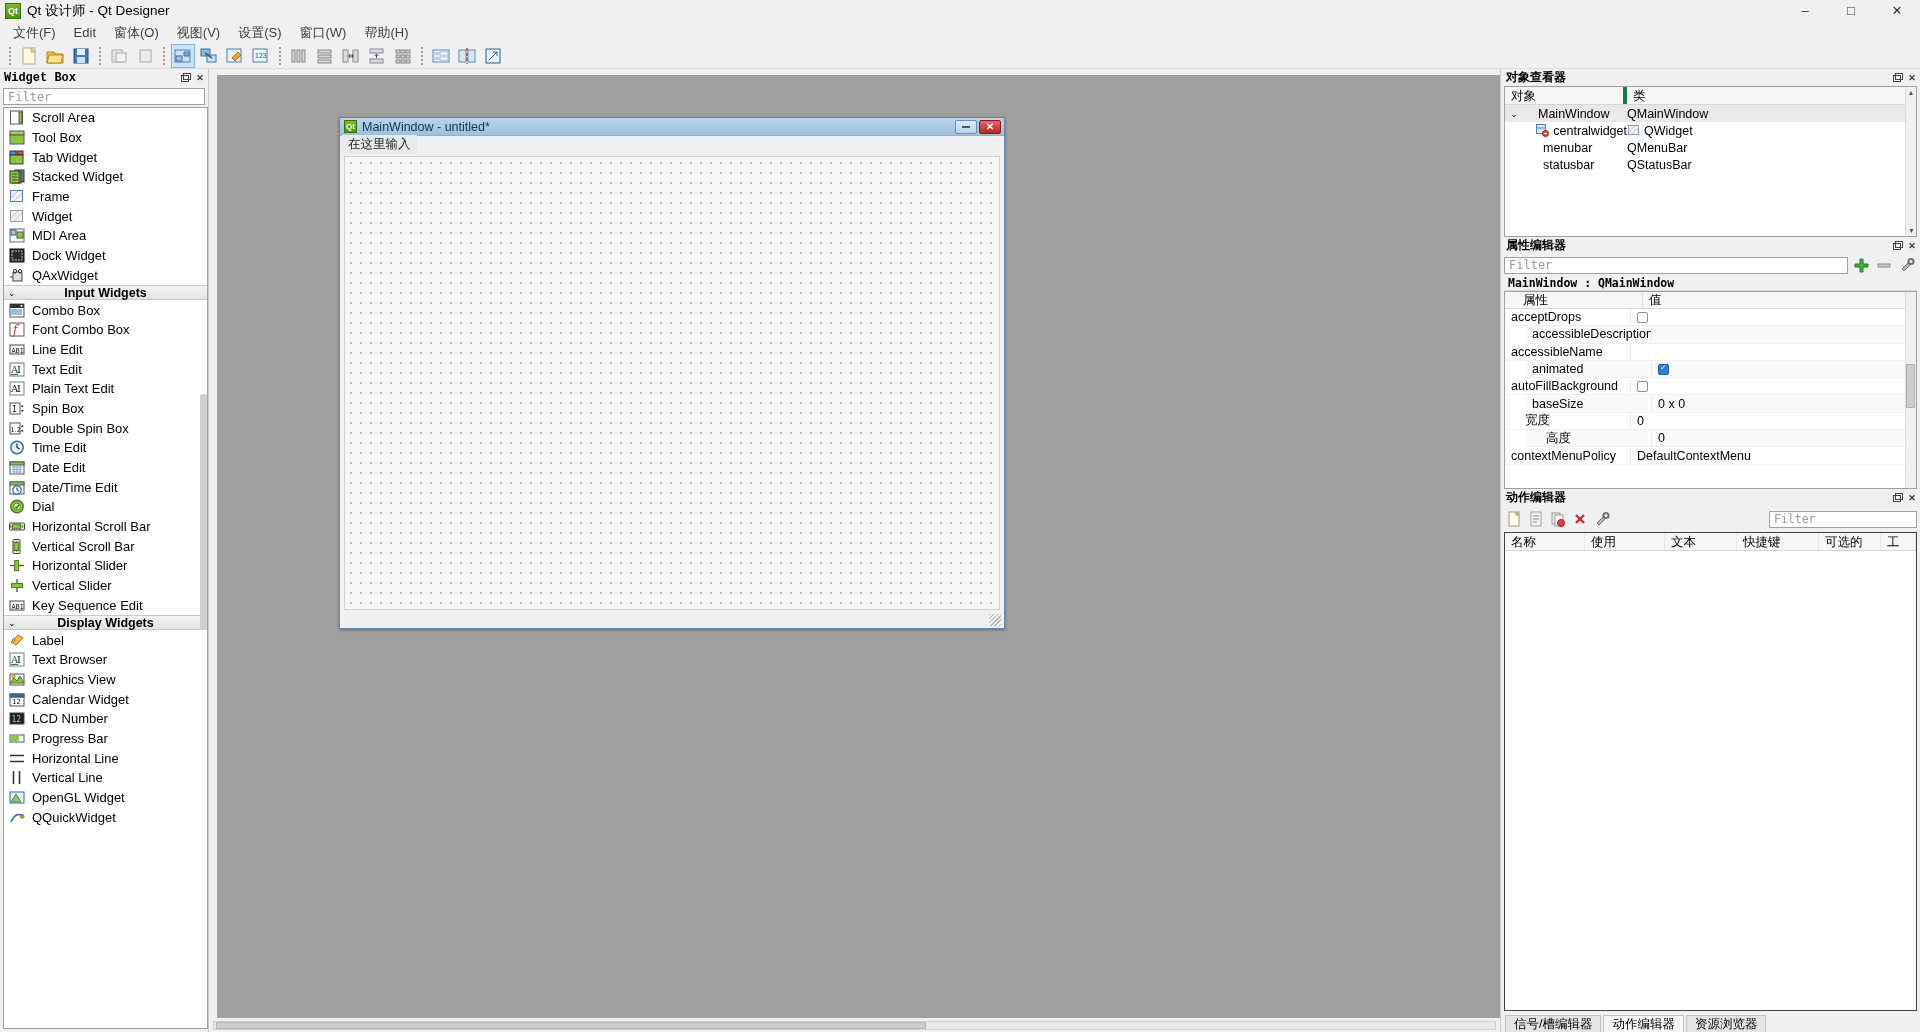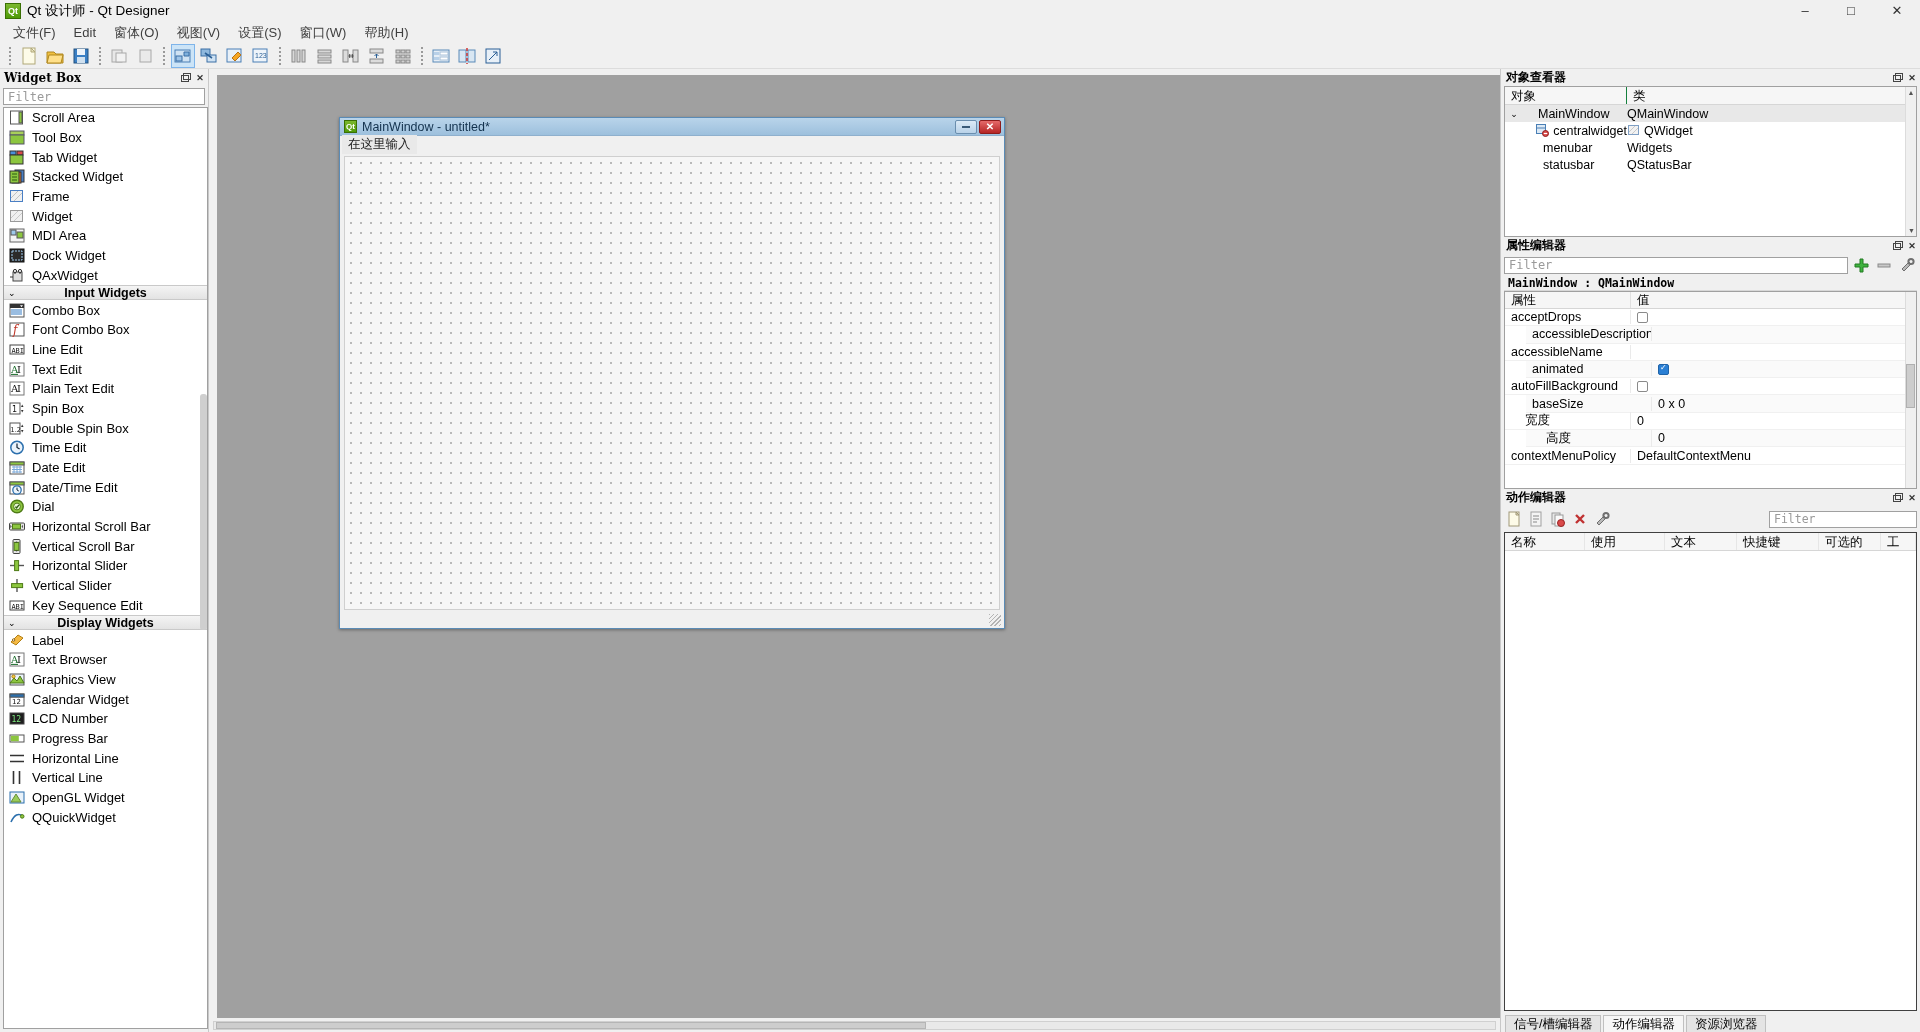--- a/index.html
+++ b/index.html
@@ -57,21 +57,21 @@
   .body { flex:1; display:flex; min-height:0; background:#f0f0f0; }
 
   
   .left-dock { width: 209px; min-width:209px; display:flex; flex-direction:column;
                background:#f0f0f0; border-right:1px solid #c8c8c8; }
   .dock-title {
     height: 17px; display:flex; align-items:center; padding:0 2px 0 4px;
     font-family:"DejaVu Serif", serif; font-size: 12px; font-weight:bold;
     background:#f0f0f0; color:#000;
   }
-  .dock-title .t { flex:1; }
+  .dock-title .t { flex:1;font-family:Liberation Mono, monospace; }
   .dock-btn { width:12px; height:12px; display:flex; align-items:center; justify-content:center;
               font-size:9px; color:#333; margin-left:2px;}
   .filter-box {
     margin: 2px 3px; height:17px; background:#fff; border:1px solid #a0a0a0;
     display:flex; align-items:center; padding-left:4px;
     font-family:"DejaVu Sans Mono", monospace; font-size:12px; color:#9a9a9a;
   }
   .wb-list { flex:1; overflow:hidden; background:#fff; border:1px solid #a0a0a0;
              margin:0 0 3px 3px; position:relative; }
   .wb-scroll { position:absolute; inset:0; overflow:hidden; }
@@ -139,21 +139,21 @@
   .panel { display:flex; flex-direction:column; }
   .panel-title {
     height:17px; display:flex; align-items:center; padding:0 2px 0 5px;
     font-family:"DejaVu Serif", serif; font-size:12px; font-weight:bold; background:#f0f0f0;
   }
   .panel-title .t { flex:1; }
 
   .tree-box { background:#fff; border:1px solid #a0a0a0; margin:0 3px; position:relative; overflow:hidden; }
   .tree-head { display:flex; height:18px; background:#f6f6f6; border-bottom:1px solid #d6d6d6; font-size:12.5px;}
   .tree-head div { padding:1px 0 0 6px; }
-  .th1 { width:122px; border-right:1px solid #15803d; }
+  .th1 { width:122px; border-right:4px solid #15803d; }
   .th2 { flex:1; }
   .tree-row { display:flex; height:17px; align-items:center; font-size:12.5px; }
   .tree-row.sel { background:#e8e8e8; }
   .tree-row .c1 { width:122px; display:flex; align-items:center; }
   .tree-row .c2 { flex:1; display:flex; align-items:center; }
   .tr-chev { width:14px; text-align:center; font-size:9px; }
   .tr-ic { width:13px; height:13px; margin-right:4px; display:flex; align-items:center; justify-content:center;}
   .tree-vscroll { position:absolute; right:0; top:0; width:11px; height:100%; background:#f0f0f0; border-left:1px solid #dcdcdc;}
   .tvs-up, .tvs-dn { height:11px; display:flex; align-items:center; justify-content:center; font-size:7px; color:#555;}
   .tvs-dn { position:absolute; bottom:0; width:11px; }
@@ -163,21 +163,21 @@
                display:flex; align-items:center; padding-left:4px;
                font-family:"DejaVu Sans Mono", monospace; font-size:12px; color:#9a9a9a; }
   .pe-ibtn { width:20px; height:18px; display:flex; align-items:center; justify-content:center; }
   .pe-objline {
     margin:0 3px; height:15px; display:flex; align-items:center; padding-left:4px;
     background:#f0f0f0; font-family:"DejaVu Sans Mono", monospace; font-size:11.5px; font-weight:bold;
     border-bottom:1px solid #d8d8d8;
   }
   .pe-table { margin:0 3px; background:#fff; border:1px solid #a0a0a0; position:relative; overflow:hidden; }
   .pe-head { display:flex; height:17px; background:#f6f6f6; border-bottom:1px solid #d6d6d6; font-size:12.5px;}
-  .pe-head .a { width:126px; padding-left:6px; border-right:1px solid #e0e0e0; }
+  .pe-head .a { width:126px; padding-left:6px; border-right:1px solid #e0e0e0;margin-left:12px; }
   .pe-head .b { flex:1; padding-left:6px; }
   .pe-row { display:flex; height:17.3px; align-items:center; font-size:12.5px; border-bottom:1px solid #f0f0f0;}
   .pe-row .a { width:126px; padding-left:6px; border-right:1px solid #eaeaea; white-space:nowrap; overflow:hidden;}
   .pe-row .a.ind { padding-left:20px; }
   .pe-row .b { flex:1; padding-left:6px; display:flex; align-items:center; }
   .pe-row.alt { background:#fafafa;margin-left:21px; }
   .chk { width:11px; height:11px; border:1px solid #8a8a8a; background:#fff; border-radius:2px; }
   .chk.on { background:#2a7fd4; border-color:#1f63a8; position:relative; }
   .chk.on::after { content:"✓"; color:#fff; font-size:8px; position:absolute; left:1px; top:-2px; }
   .pe-vscroll { position:absolute; right:0; top:0; width:11px; height:100%; background:#f0f0f0; border-left:1px solid #dcdcdc;}
@@ -806,21 +806,21 @@
                   </span>
                   <span>QWidget</span>
                 </div>
               </div>
               <div class="tree-row">
                 <div class="c1" style="padding-left: 24px;">
                   <span class="tr-chev"></span>
                   <span>menubar</span>
                 </div>
                 <div class="c2">
-                  <span>Widgets</span>
+                  <span>QMenuBar</span>
                 </div>
               </div>
               <div class="tree-row">
                 <div class="c1" style="padding-left: 24px;">
                   <span class="tr-chev"></span>
                   <span>statusbar</span>
                 </div>
                 <div class="c2">
                   <span>QStatusBar</span>
                 </div>

